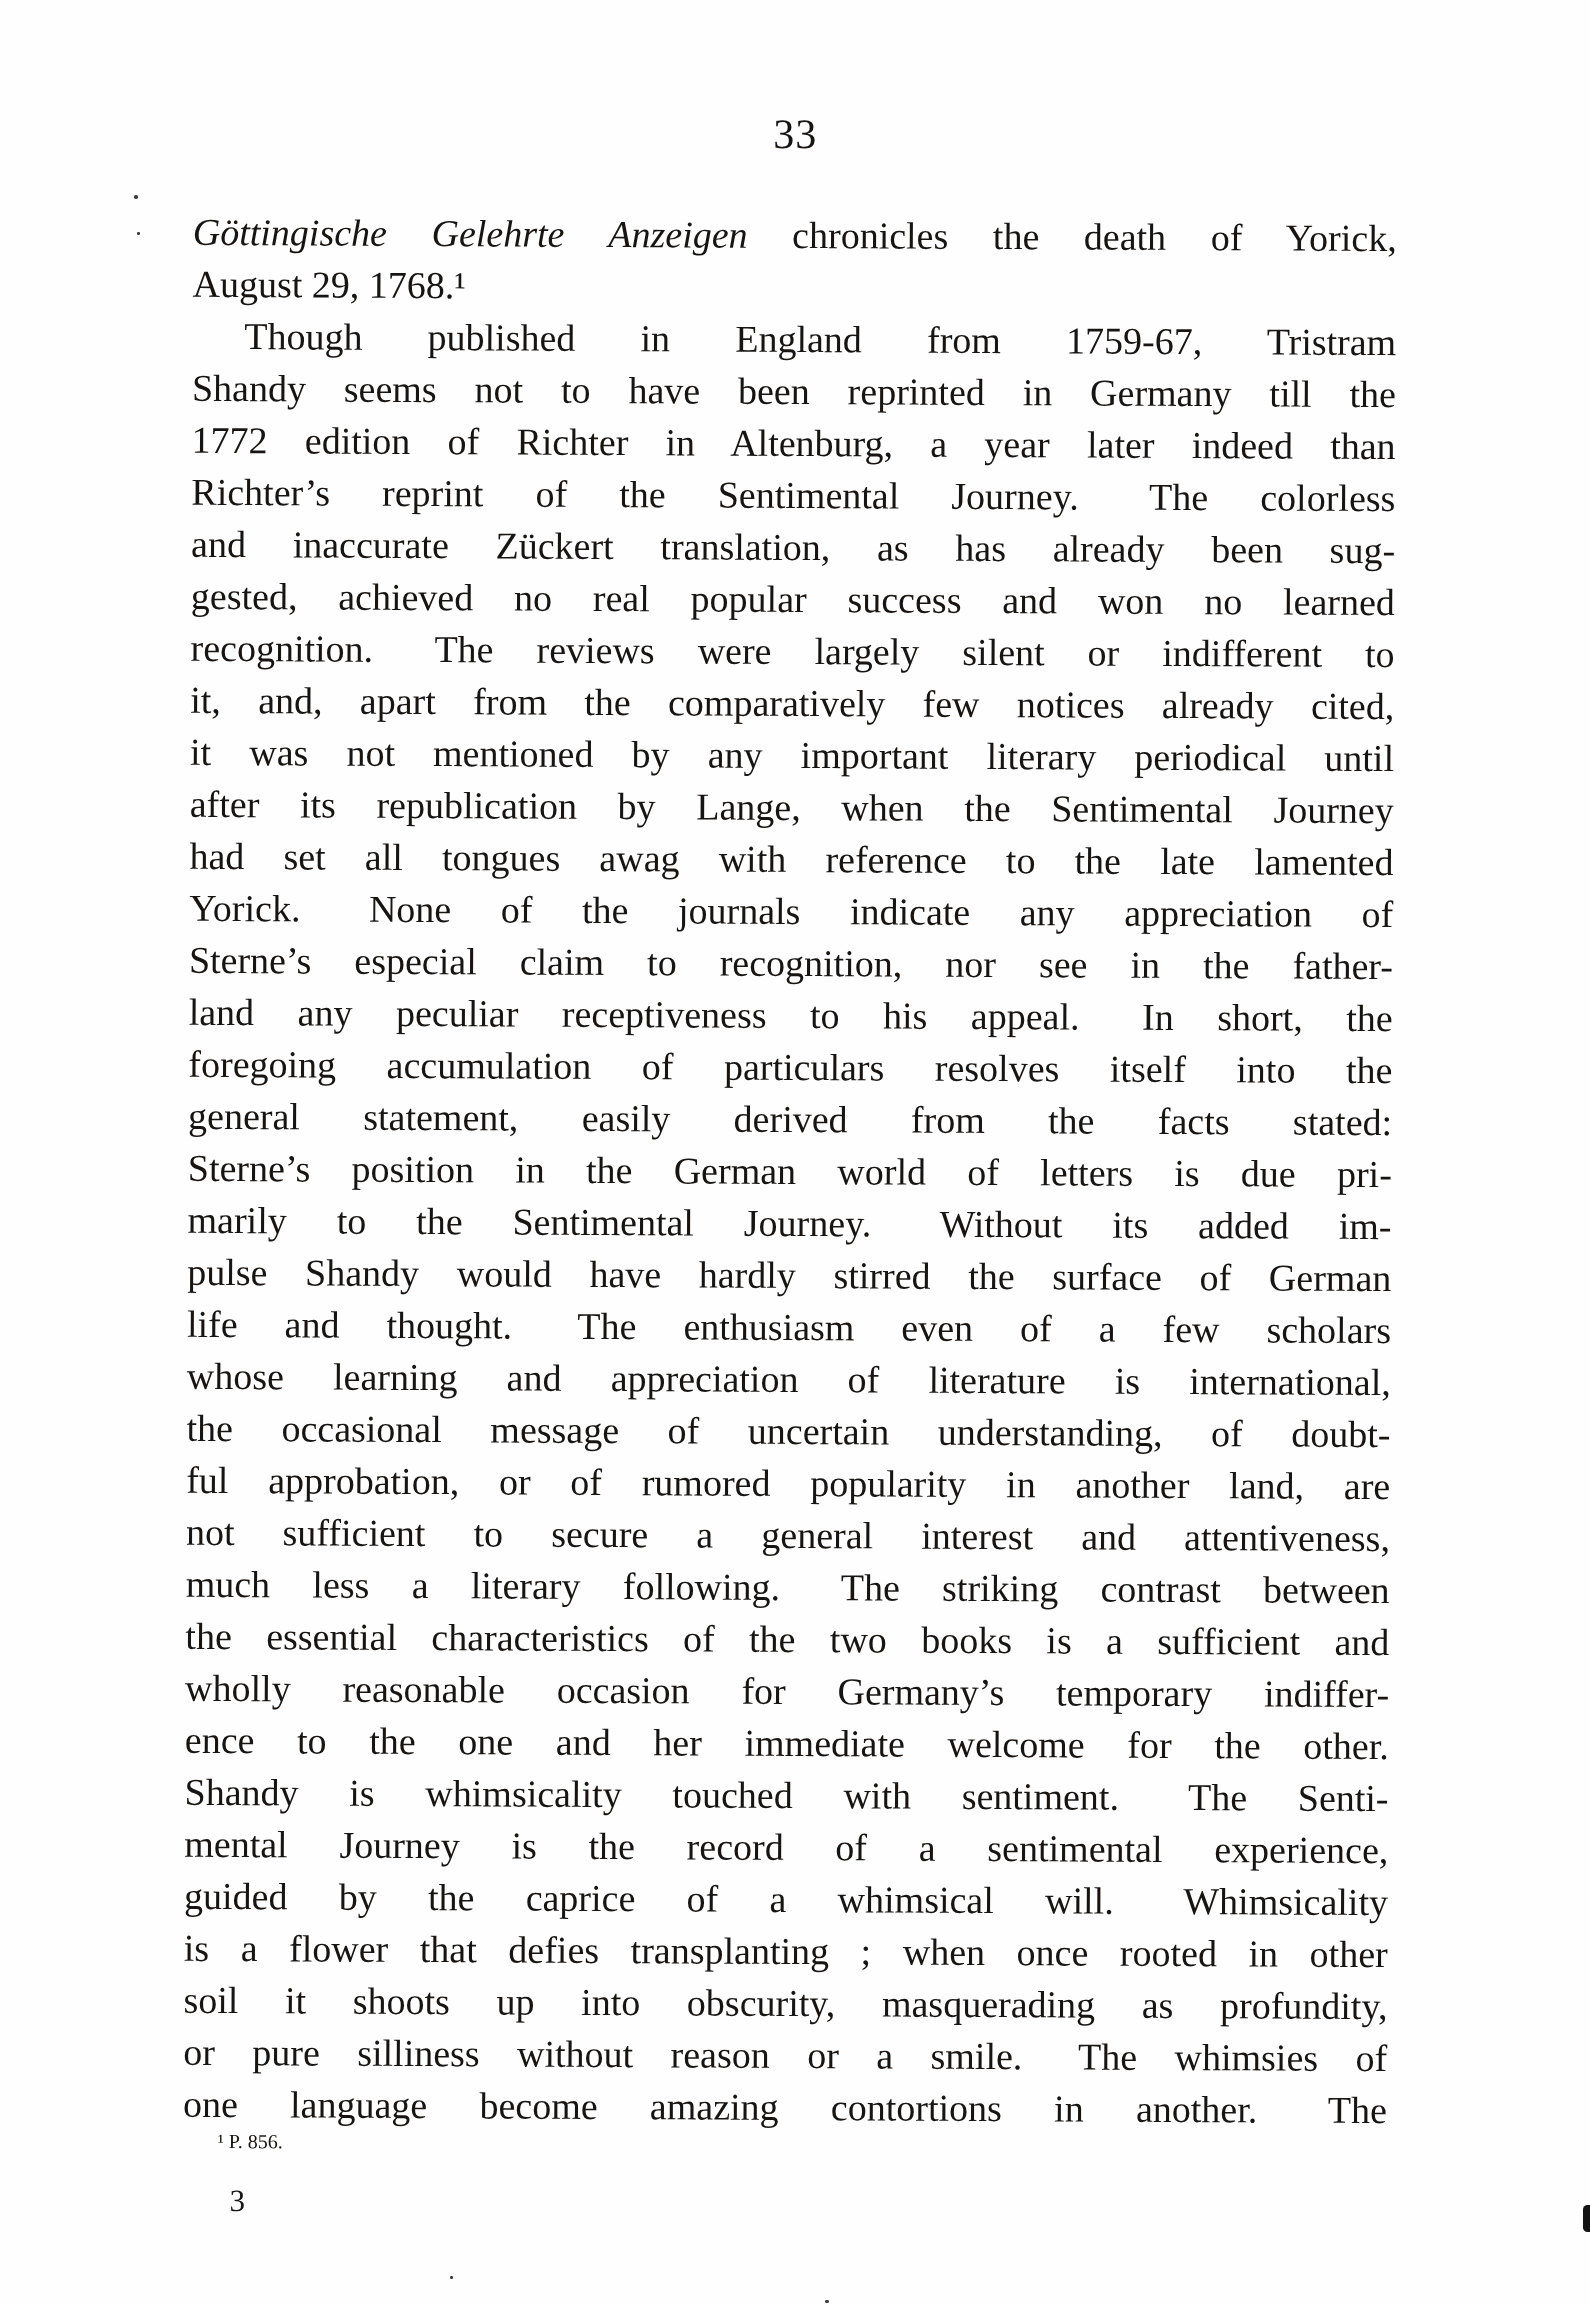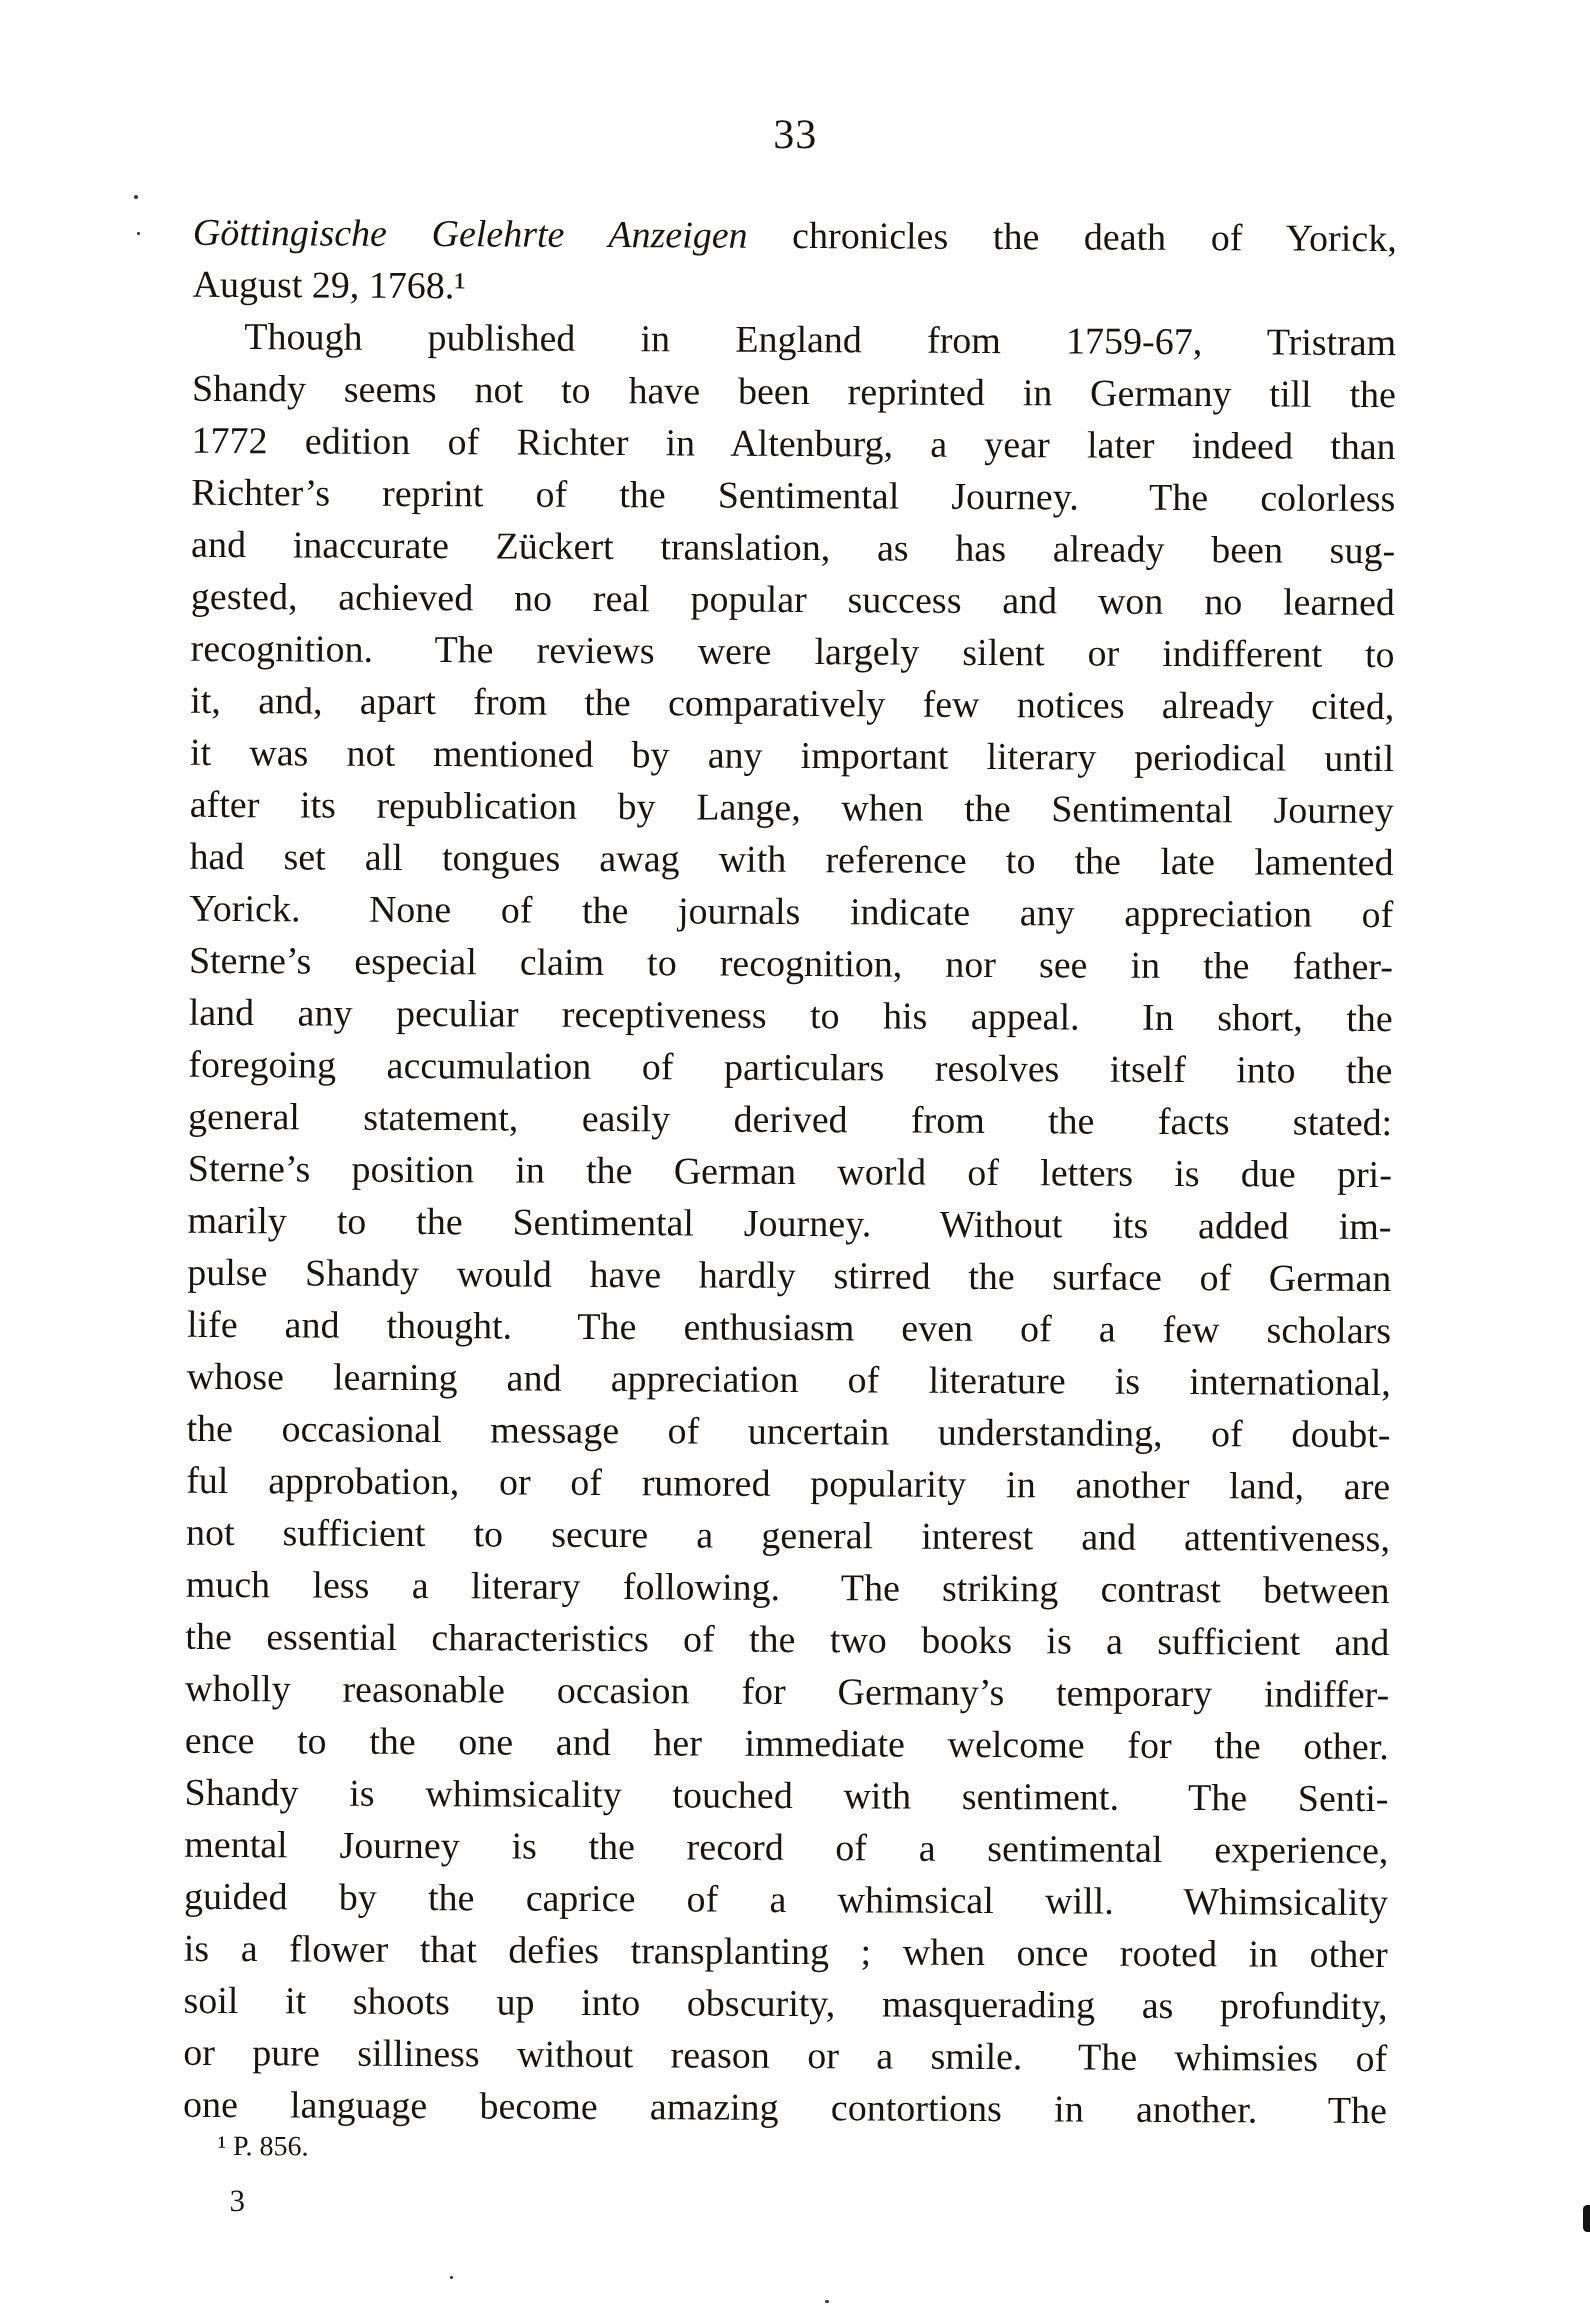--- a/index.html
+++ b/index.html
@@ -43,21 +43,21 @@
     text-align: justify;
     text-align-last: justify;
     text-justify: inter-word;
   }
   .line.indent { padding-left: 52px; }
   .italic { font-style: italic; }
   .footnote {
     position: absolute;
     left: 229px;
     top: 2133px;
-    font-size: 28px;
+    font-size: 20px;
   }
   .signature {
     position: absolute;
     left: 241px;
     top: 2186px;
     font-size: 31px;
   }
   .speck {
     position: absolute;
     background: #3a3a3a;

